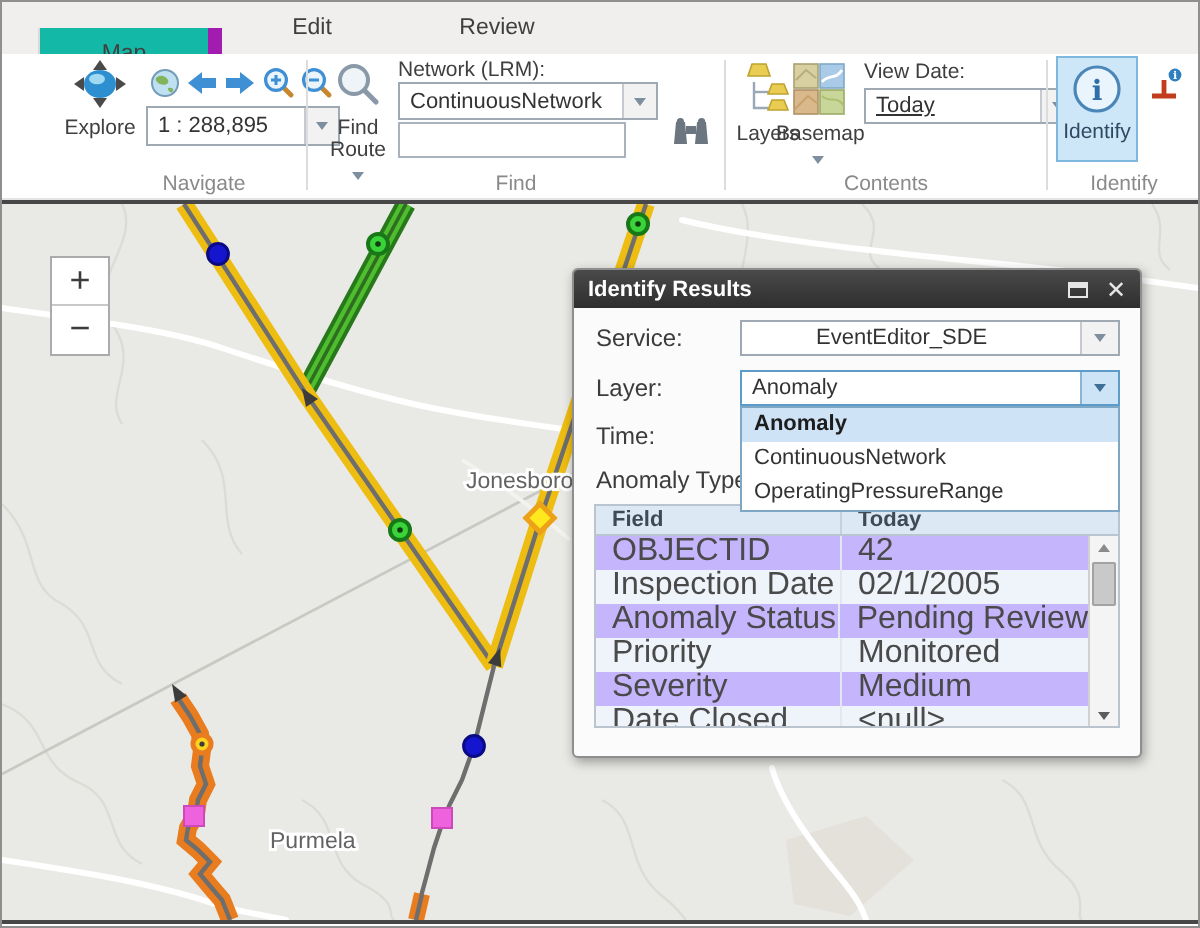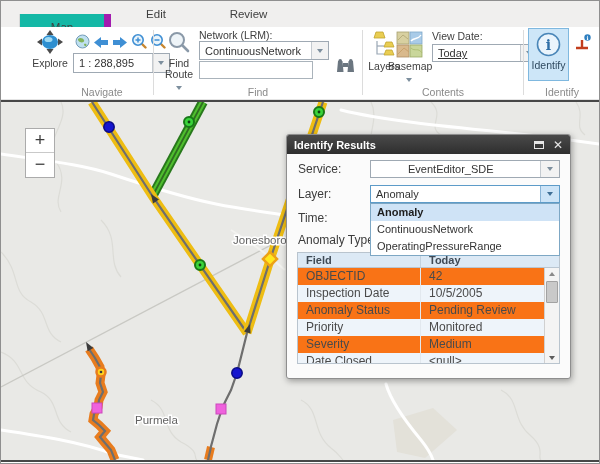--- a/index.html
+++ b/index.html
@@ -72,25 +72,25 @@
   .dlg-combo.focused { border-color:#5d9bc8; }
   .dlg-combo.focused .arrow-btn { background:#cde4f7; border-left:1px solid #8ab4d6; }
   .dlg-combo.focused .arrow-btn .tri-down { border-top-color:#3f6f96; }
   .ddlist {
     position:absolute; left:83px; top:68px; width:190px; background:#fff;
     border:1px solid #7da7c4; z-index:5;
   }
   .dd-item { height:17px; line-height:17px; padding-left:6px; font-size:11px; color:#333; cursor:pointer; white-space:nowrap; }
   .dd-item.selected { background:#cfe3f6; font-weight:bold; color:#1d1d1d; }
   
-  .tbl { position:absolute; left:10px; top:117px; width:263px; height:112px; border:1px solid #b9c4ce; background:#f97316; overflow:hidden; }
+  .tbl { position:absolute; left:10px; top:117px; width:263px; height:112px; border:1px solid #b9c4ce; background:#c4b5fd; overflow:hidden; }
   .tbl-head { display:flex; height:15px; background:#dce9f5; border-bottom:1px solid #b9c6d2; font-size:11px; font-weight:bold; color:#3f4a55; }
   .tbl-head .c1 { width:123px; padding-left:8px; border-right:1px solid #c4d2de; line-height:14px; }
   .tbl-head .c2 { flex:1; padding-left:8px; line-height:14px; }
-  .tbl-row { display:flex; height:17px; font-size:12px; color:#4a4a4a; }
+  .tbl-row { display:flex; height:17px; font-size:16px; color:#4a4a4a; }
   .tbl-row:nth-child(even) { background:#eef4fa; }
   .tbl-row .c1 { width:123px; padding-left:8px; border-right:1px solid #e2e8ee; line-height:16px; white-space:nowrap; }
   .tbl-row .c2 { flex:1; padding-left:8px; line-height:16px; white-space:nowrap; }
   .sbar { position:absolute; right:0; top:15px; bottom:0; width:15px; background:#f4f4f4; border-left:1px solid #d0d0d0; }
   .sbar .up, .sbar .dn { position:absolute; left:0; right:0; height:11px; display:flex; align-items:center; justify-content:center; cursor:pointer; }
   .sbar .up { top:0; } .sbar .dn { bottom:0; }
   .tri-up-s { width:0; height:0; border-left:3.5px solid transparent; border-right:3.5px solid transparent; border-bottom:4.5px solid #8a8a8a; }
   .tri-dn-s { width:0; height:0; border-left:3.5px solid transparent; border-right:3.5px solid transparent; border-top:4.5px solid #5c5c5c; }
   .sbar .thumb { position:absolute; left:1px; right:1px; top:13px; height:22px; background:#c9c9c9; border:1px solid #a2a2a2; border-radius:1px; cursor:pointer; }
 </style>
@@ -391,21 +391,21 @@
         <span class="c1">Field</span>
         <span class="c2">Today</span>
       </div>
       <div style="margin-right:15px;">
         <div class="tbl-row">
           <span class="c1">OBJECTID</span>
           <span class="c2">42</span>
         </div>
         <div class="tbl-row">
           <span class="c1">Inspection Date</span>
-          <span class="c2">10/5/2005</span>
+          <span class="c2">02/1/2005</span>
         </div>
         <div class="tbl-row">
           <span class="c1">Anomaly Status</span>
           <span class="c2">Pending Review</span>
         </div>
         <div class="tbl-row">
           <span class="c1">Priority</span>
           <span class="c2">Monitored</span>
         </div>
         <div class="tbl-row">

